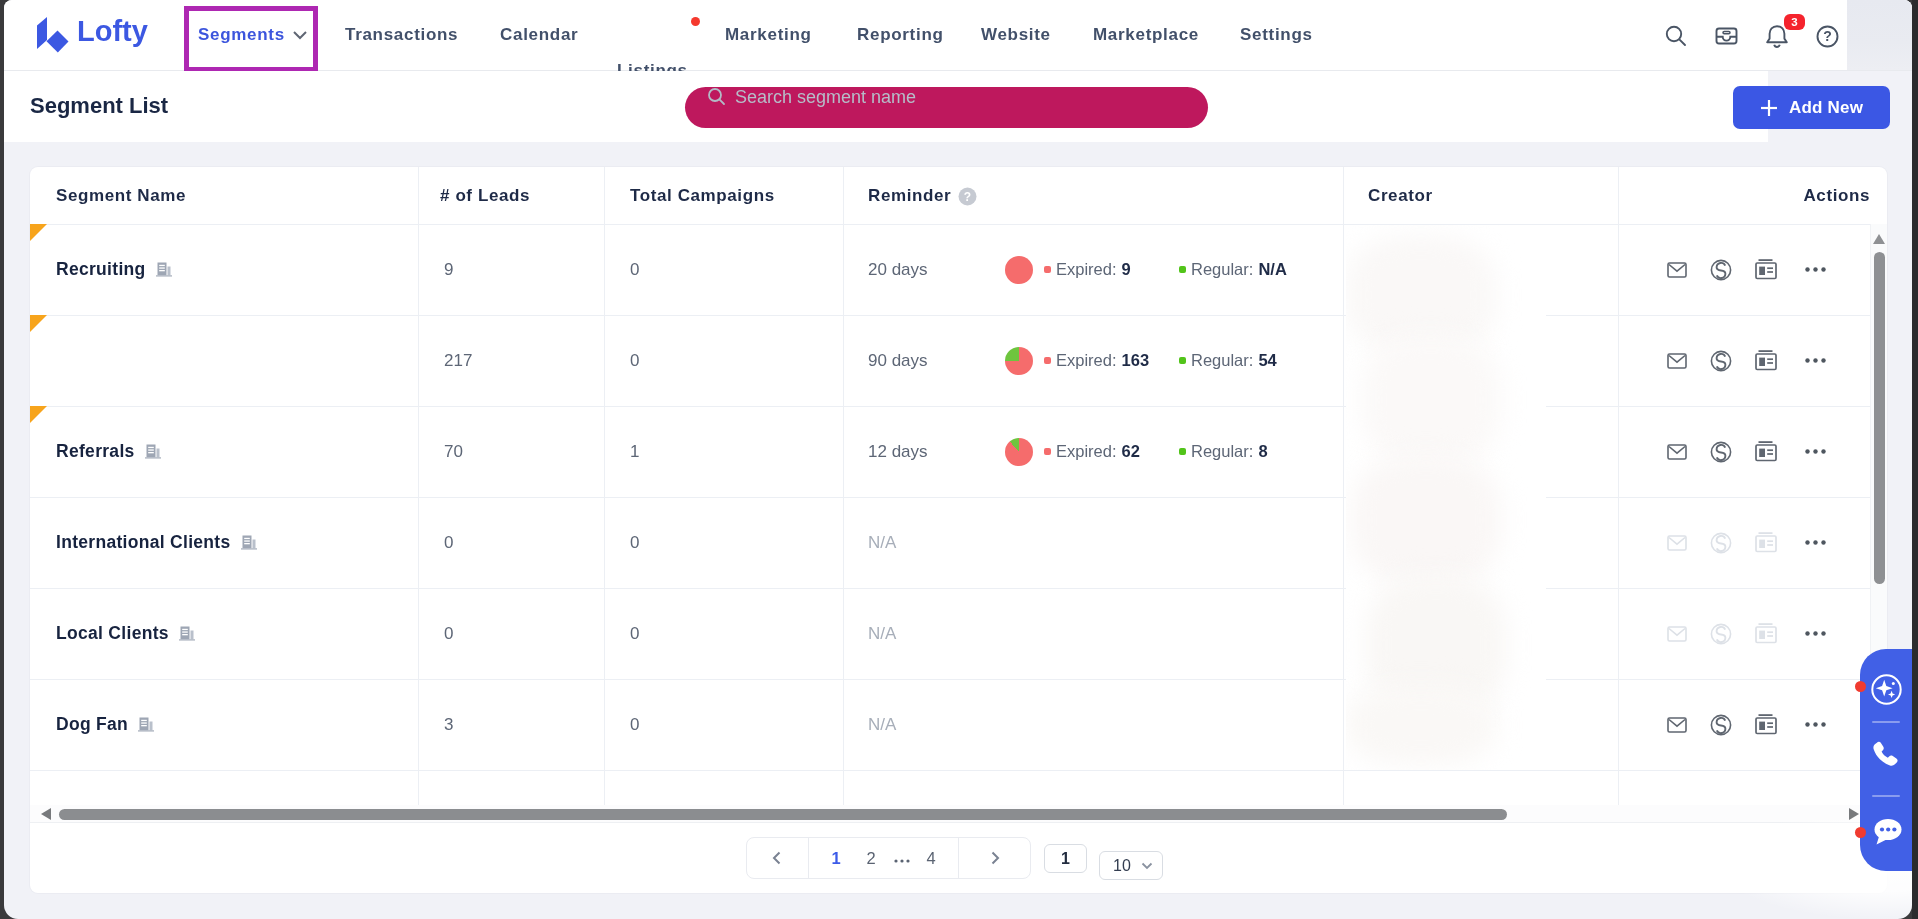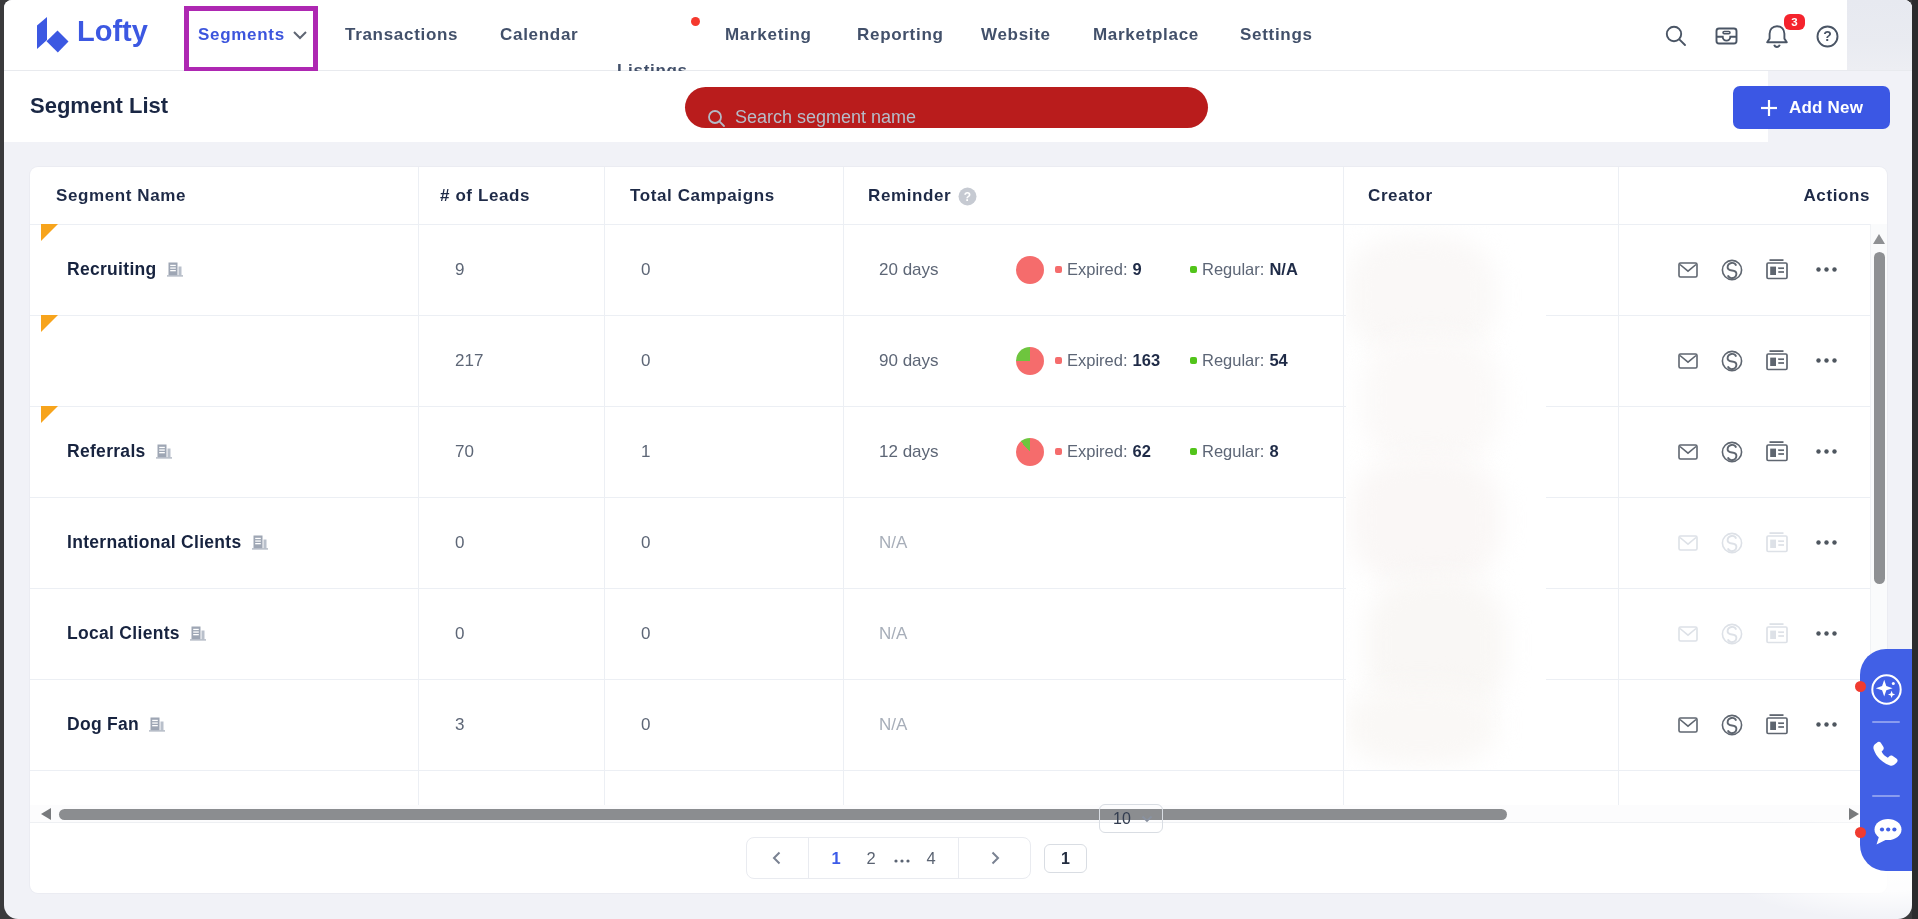--- a/index.html
+++ b/index.html
@@ -15,33 +15,33 @@
   .navitem { position:absolute; top:25px; font-size:17px; font-weight:700; color:#42506a; line-height:20px; letter-spacing:0.7px;}
   #lofty-text { position:absolute; left:73px; top:15px; font-size:29px; font-weight:700; color:#3c58e2; }
   #segbox { position:absolute; left:180px; top:6px; width:134px; height:66px; border:5px solid #ae28b2; }
   #avatarblur { position:absolute; left:1843px; top:0; width:65px; height:70px;
                 background:linear-gradient(180deg,#e7e9f0 0%,#e9ebf1 60%,#edeef3 100%); }
 
   
   #hdr { position:absolute; left:0; top:71px; width:1764px; height:71px; background:#fff; }
   #hdr h1 { position:absolute; left:26px; top:22px; font-size:22px; font-weight:700; color:#1a2744; }
   #searchpill { position:absolute; left:681px; top:16px; width:523px; height:41px; border-radius:21px;
-                background:#b91c1c; display:flex; align-items:flex-end; padding-left:22px; }
+                background:#be185d; display:flex; align-items:flex-start; padding-left:22px; }
   #searchpill span { color:#b6bdc9; font-size:18px; margin-left:9px; }
   #addnew { position:absolute; left:1729px; top:15px; width:157px; height:43px; border-radius:7px;
             background:#3b57e4; color:#fff; display:flex; align-items:center; justify-content:center;
             font-size:17px; font-weight:700; letter-spacing:0.2px; }
 
   
   #card { position:absolute; left:26px; top:167px; width:1857px; height:726px; background:#fff;
           border-radius:8px; box-shadow:0 0 0 1px #ebecf2; }
   .vline { position:absolute; top:0; width:1px; height:638px; background:#eceff4; }
   .hline { position:absolute; left:0; width:1840px; height:1px; background:#eceff4; }
   .th { position:absolute; top:19px; font-size:17px; font-weight:700; color:#1e2a47; letter-spacing:0.6px; }
-  .row { position:absolute; left:11px; width:1840px; height:91px;text-align:center; }
+  .row { position:absolute; left:0; width:1840px; height:91px;text-align:center; }
   .corner { position:absolute; left:0; top:0; width:0; height:0;
             border-top:17px solid #f7a41c; border-right:17px solid transparent; }
   .segname { position:absolute; left:26px; top:0; height:91px; display:flex; align-items:center;
              font-size:17.5px; font-weight:700; color:#17233f; letter-spacing:0.3px; }
   .segname svg { margin-left:10px; }
   .num { position:absolute; top:0; height:91px; display:flex; align-items:center;
          font-size:17px; color:#5d6676; }
   .days { left:838px; }
   .na { left:838px; color:#a7aeb9 !important; }
   .pie { position:absolute; left:975px; top:31.5px; width:28px; height:28px; border-radius:50%; }
@@ -75,21 +75,21 @@
   .blob { position:absolute; filter:blur(12px); border-radius:40%; }
 
   
   #pagbox { position:absolute; left:716px; top:670px; width:285px; height:42px;
             border:1px solid #e9ebf0; border-radius:8px; }
   .pagdiv { position:absolute; top:670px; width:1px; height:42px; background:#e9ebf0; }
   .pagnum { position:absolute; top:679px; width:24px; text-align:center; font-size:16.5px; color:#5a6372; line-height:24px;}
   #paginput { position:absolute; left:1014px; top:677px; width:43px; height:29px;
               border:1px solid #d9dde3; border-radius:6px; text-align:center;
               font-size:16px; font-weight:700; color:#222c3f; line-height:27px; }
-  #pagsel { position:absolute; left:1069px; top:637px; width:64px; height:29px;
+  #pagsel { position:absolute; left:1069px; top:684px; width:64px; height:29px;
             border:1px solid #d9dde3; border-radius:6px; font-size:16px; color:#333d50;
             line-height:27px; padding-left:13px; }
 
   
   #widget { position:absolute; left:1856px; top:649px; width:52px; height:222px;
             background:#4160e6; border-radius:26px 0 0 26px; }
   .wdiv { position:absolute; left:12px; width:28px; height:2px; background:rgba(255,255,255,0.38); border-radius:1px;}
   .reddot { position:absolute; width:11px; height:11px; border-radius:50%; background:#f03b30; }
 </style>
 </head>

